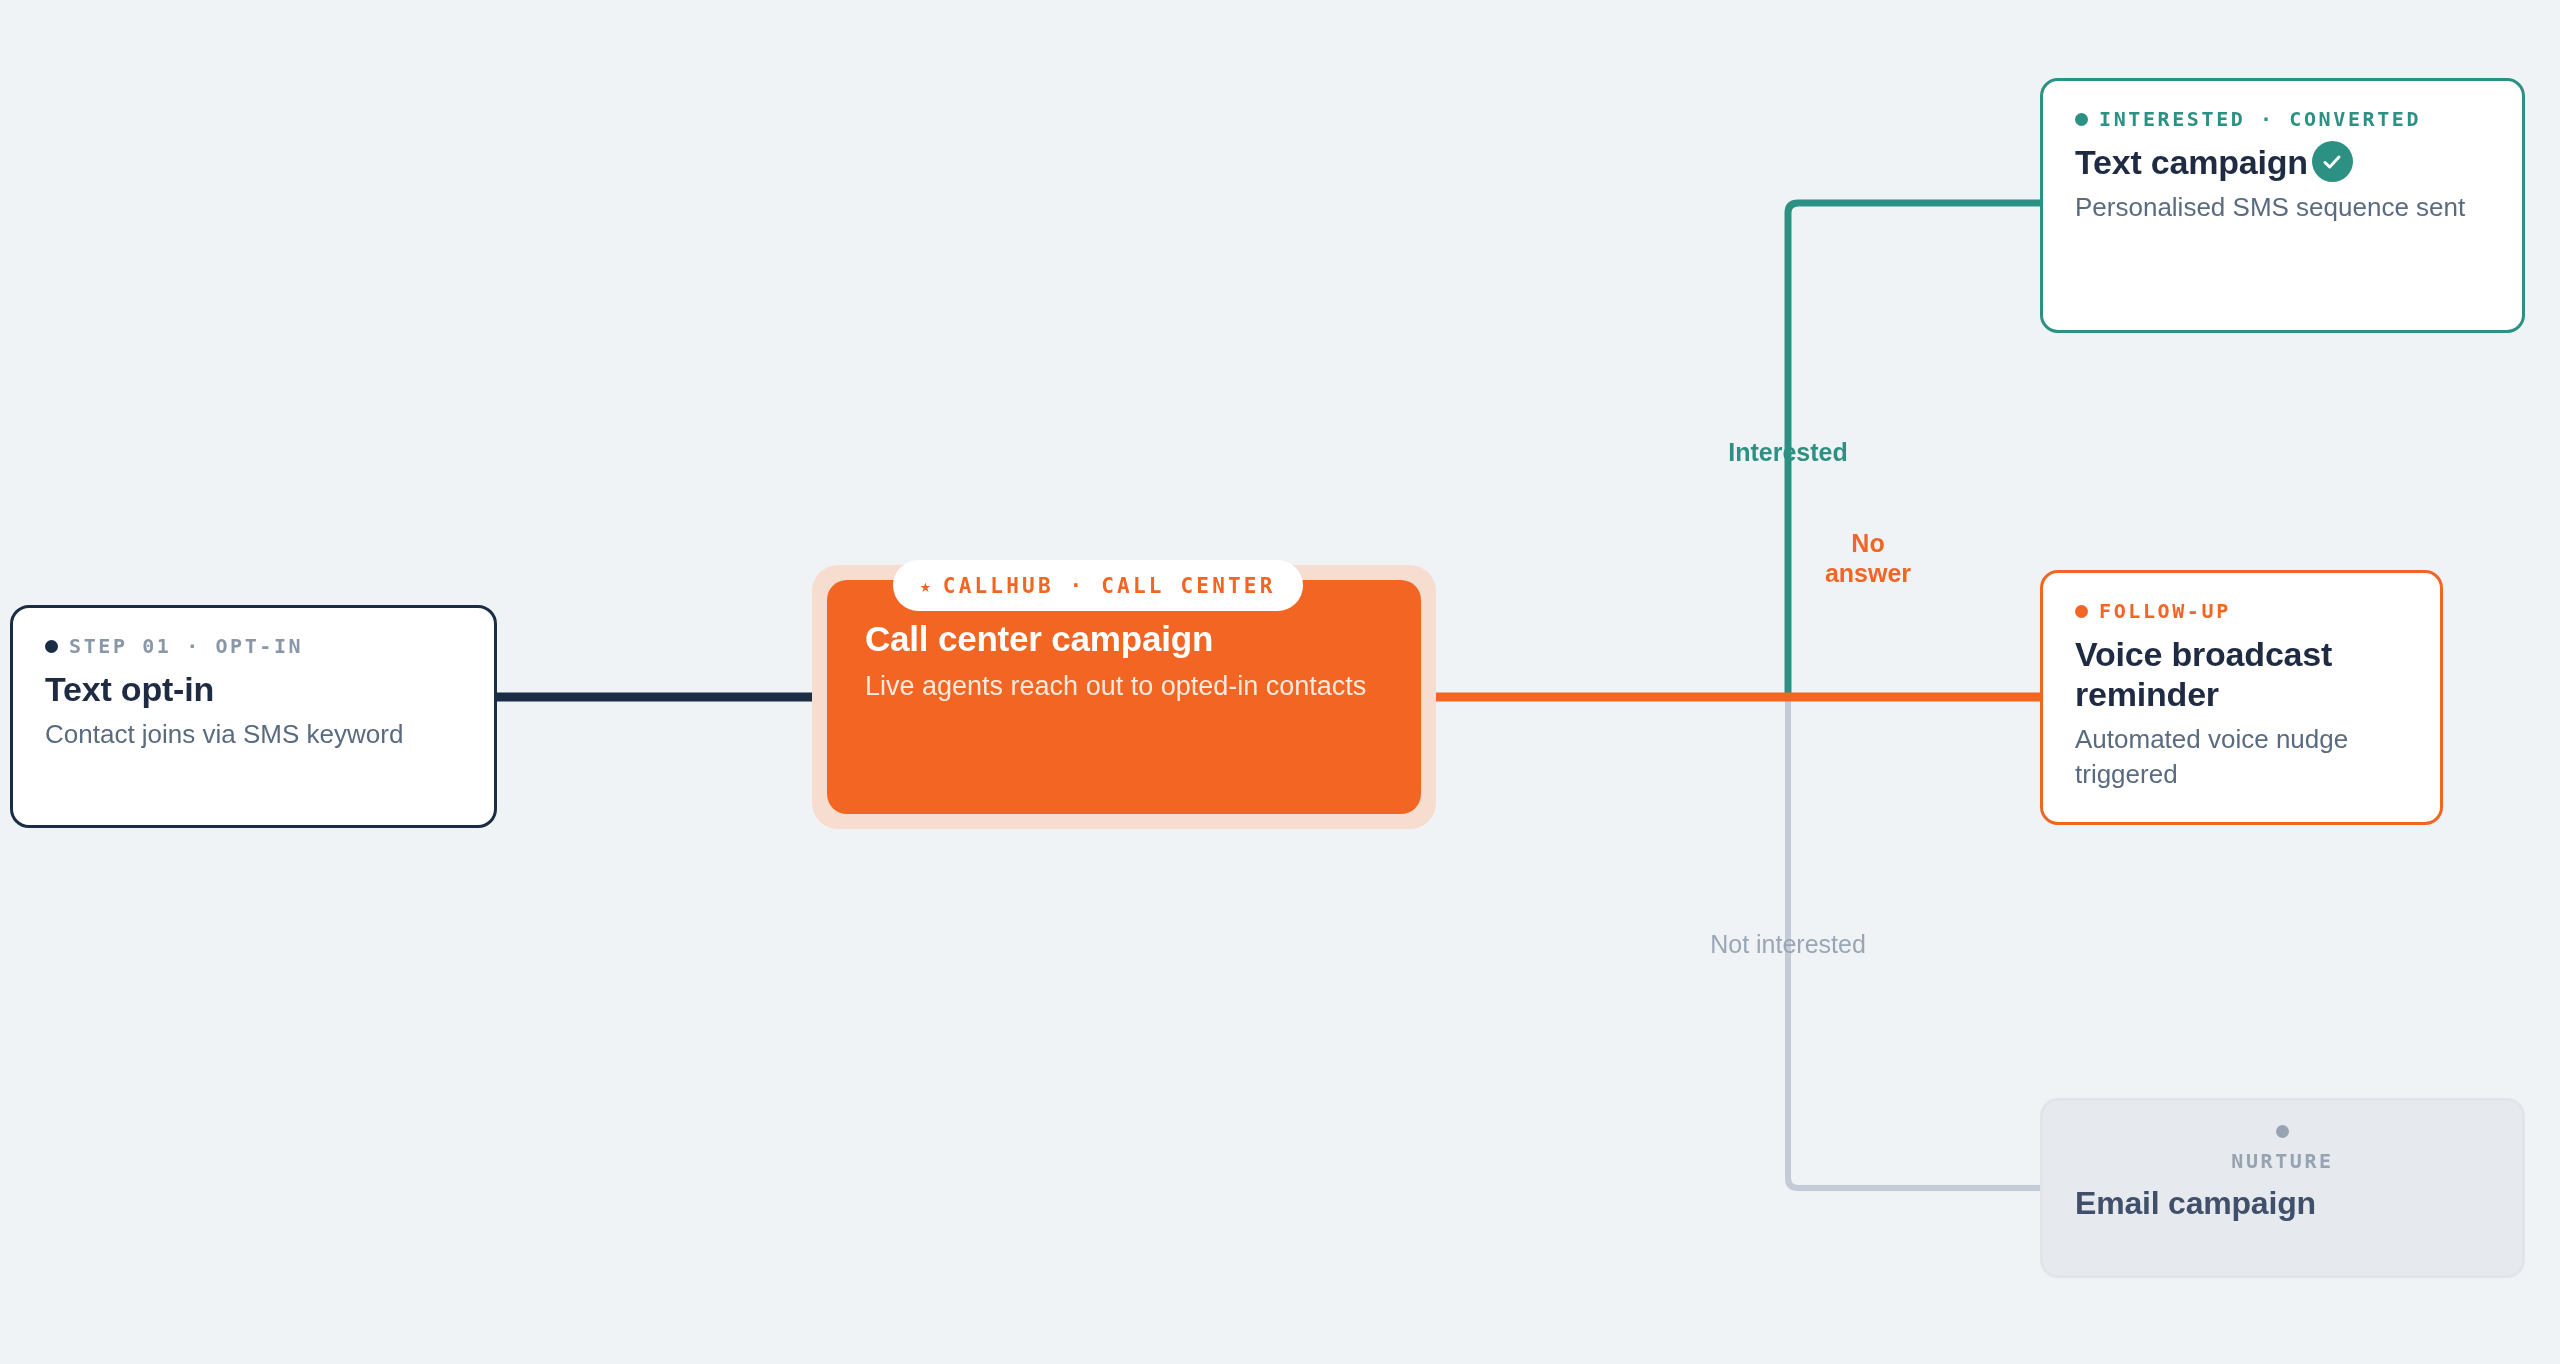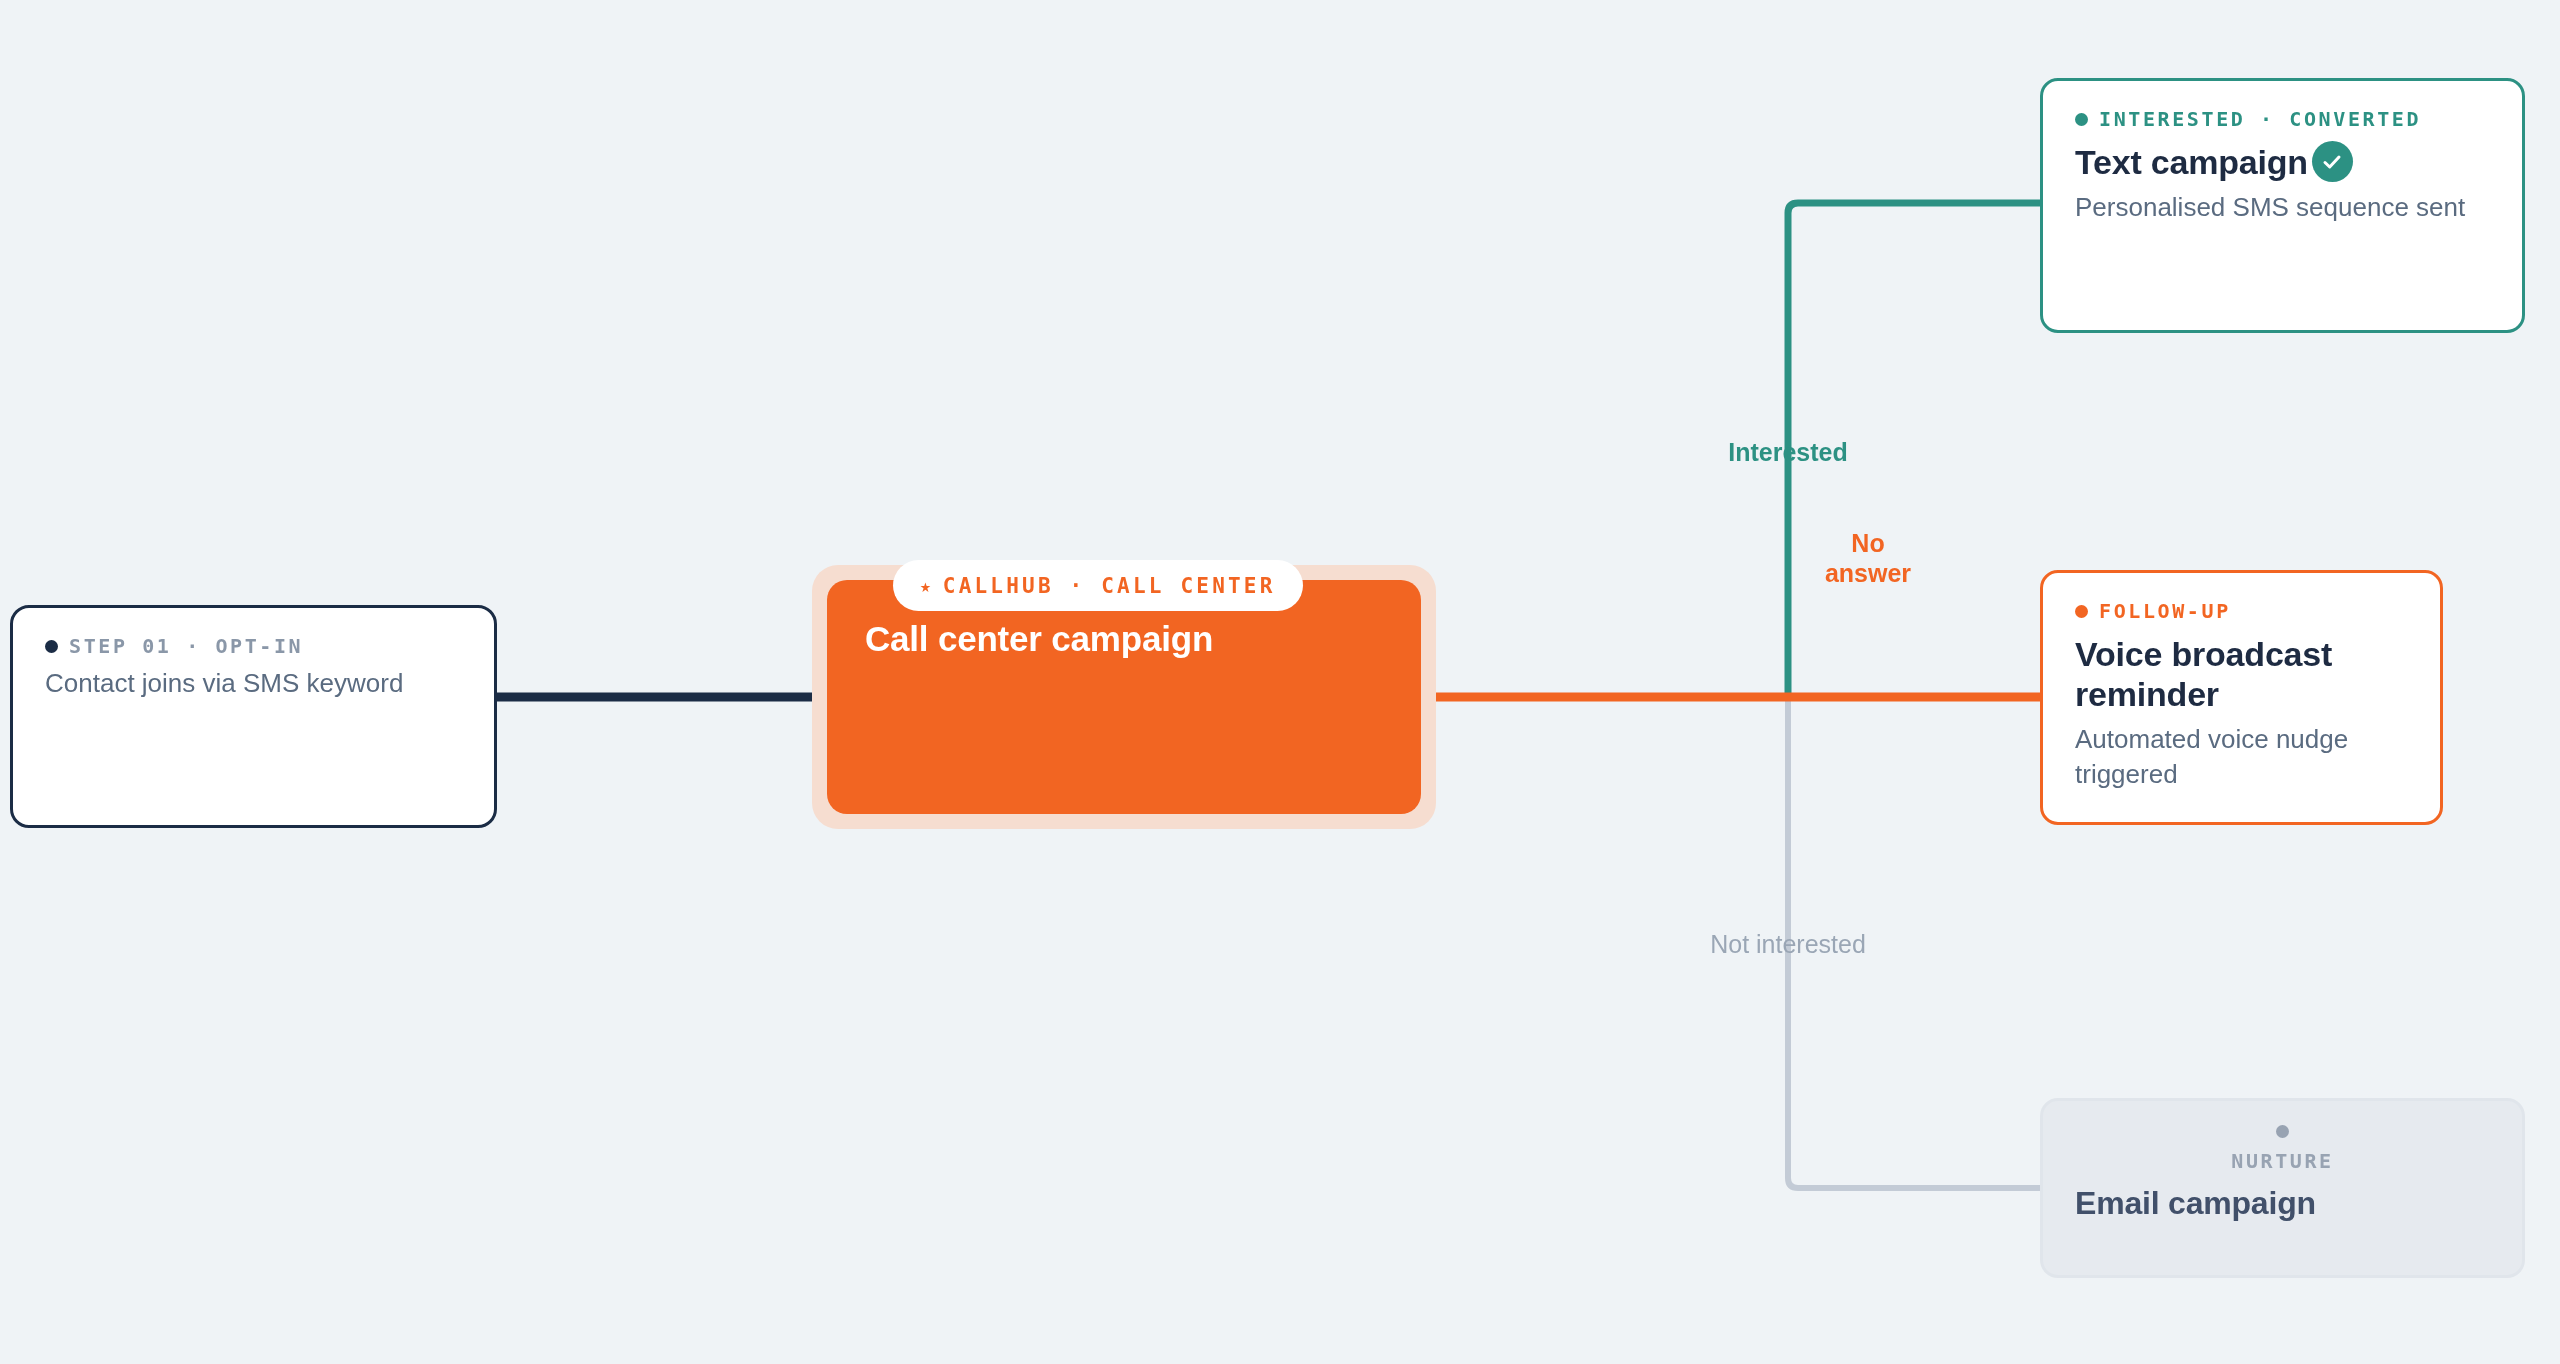--- a/index.html
+++ b/index.html
@@ -255,27 +255,29 @@
   <div class="branch-label" id="label-noanswer">No
 answer</div>
 
   <div class="branch-label" id="label-notinterested">Not interested</div>
 
   <div class="card" id="card-optin">
     <div class="eyebrow">
       <span class="dot"></span>
       <span>STEP 01 · OPT-IN</span>
     </div>
+    <div class="title">Text opt-in</div>
     <div class="desc">Contact joins via SMS keyword</div>
   </div>
 
   <div id="card-hero-wrap">
     <div id="card-hero-halo"></div>
     <div id="card-hero" class="card">
       <div class="title">Call center campaign</div>
+      <div class="desc">Live agents reach out to opted-in contacts</div>
     </div>
     <div id="hero-pill">
       <span class="star">★</span>
       <span>CALLHUB · CALL CENTER</span>
     </div>
   </div>
 
   <div class="card" id="card-text">
     <div class="eyebrow">
       <span class="dot"></span>

